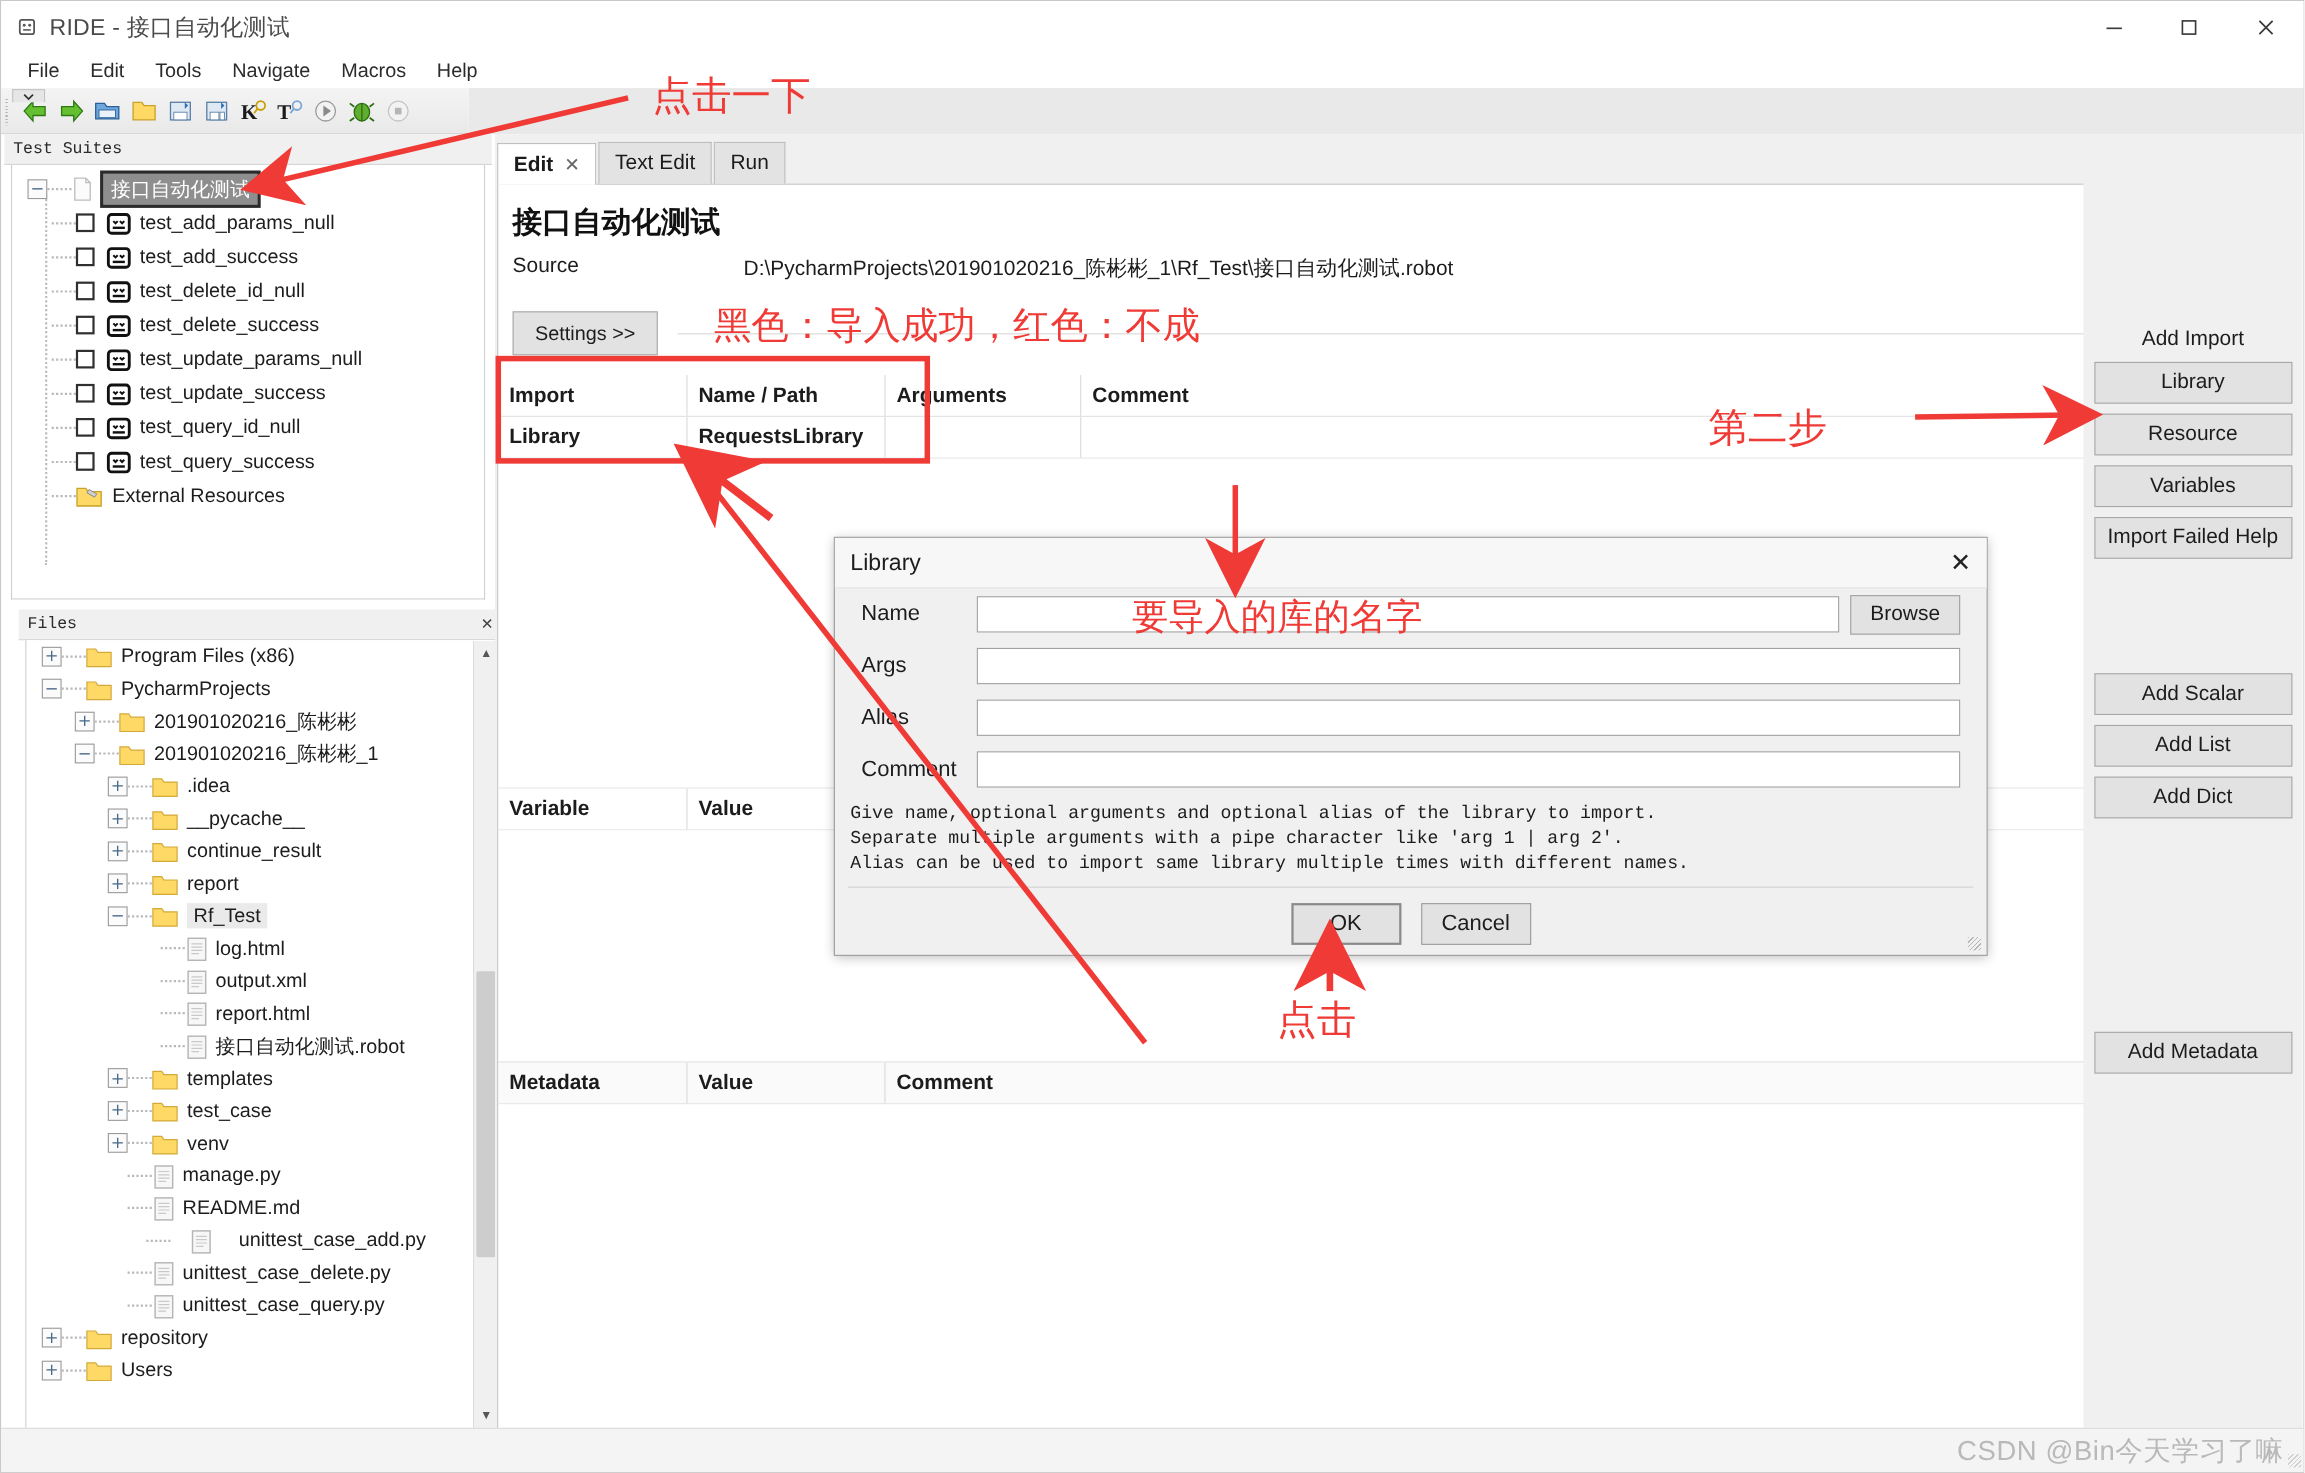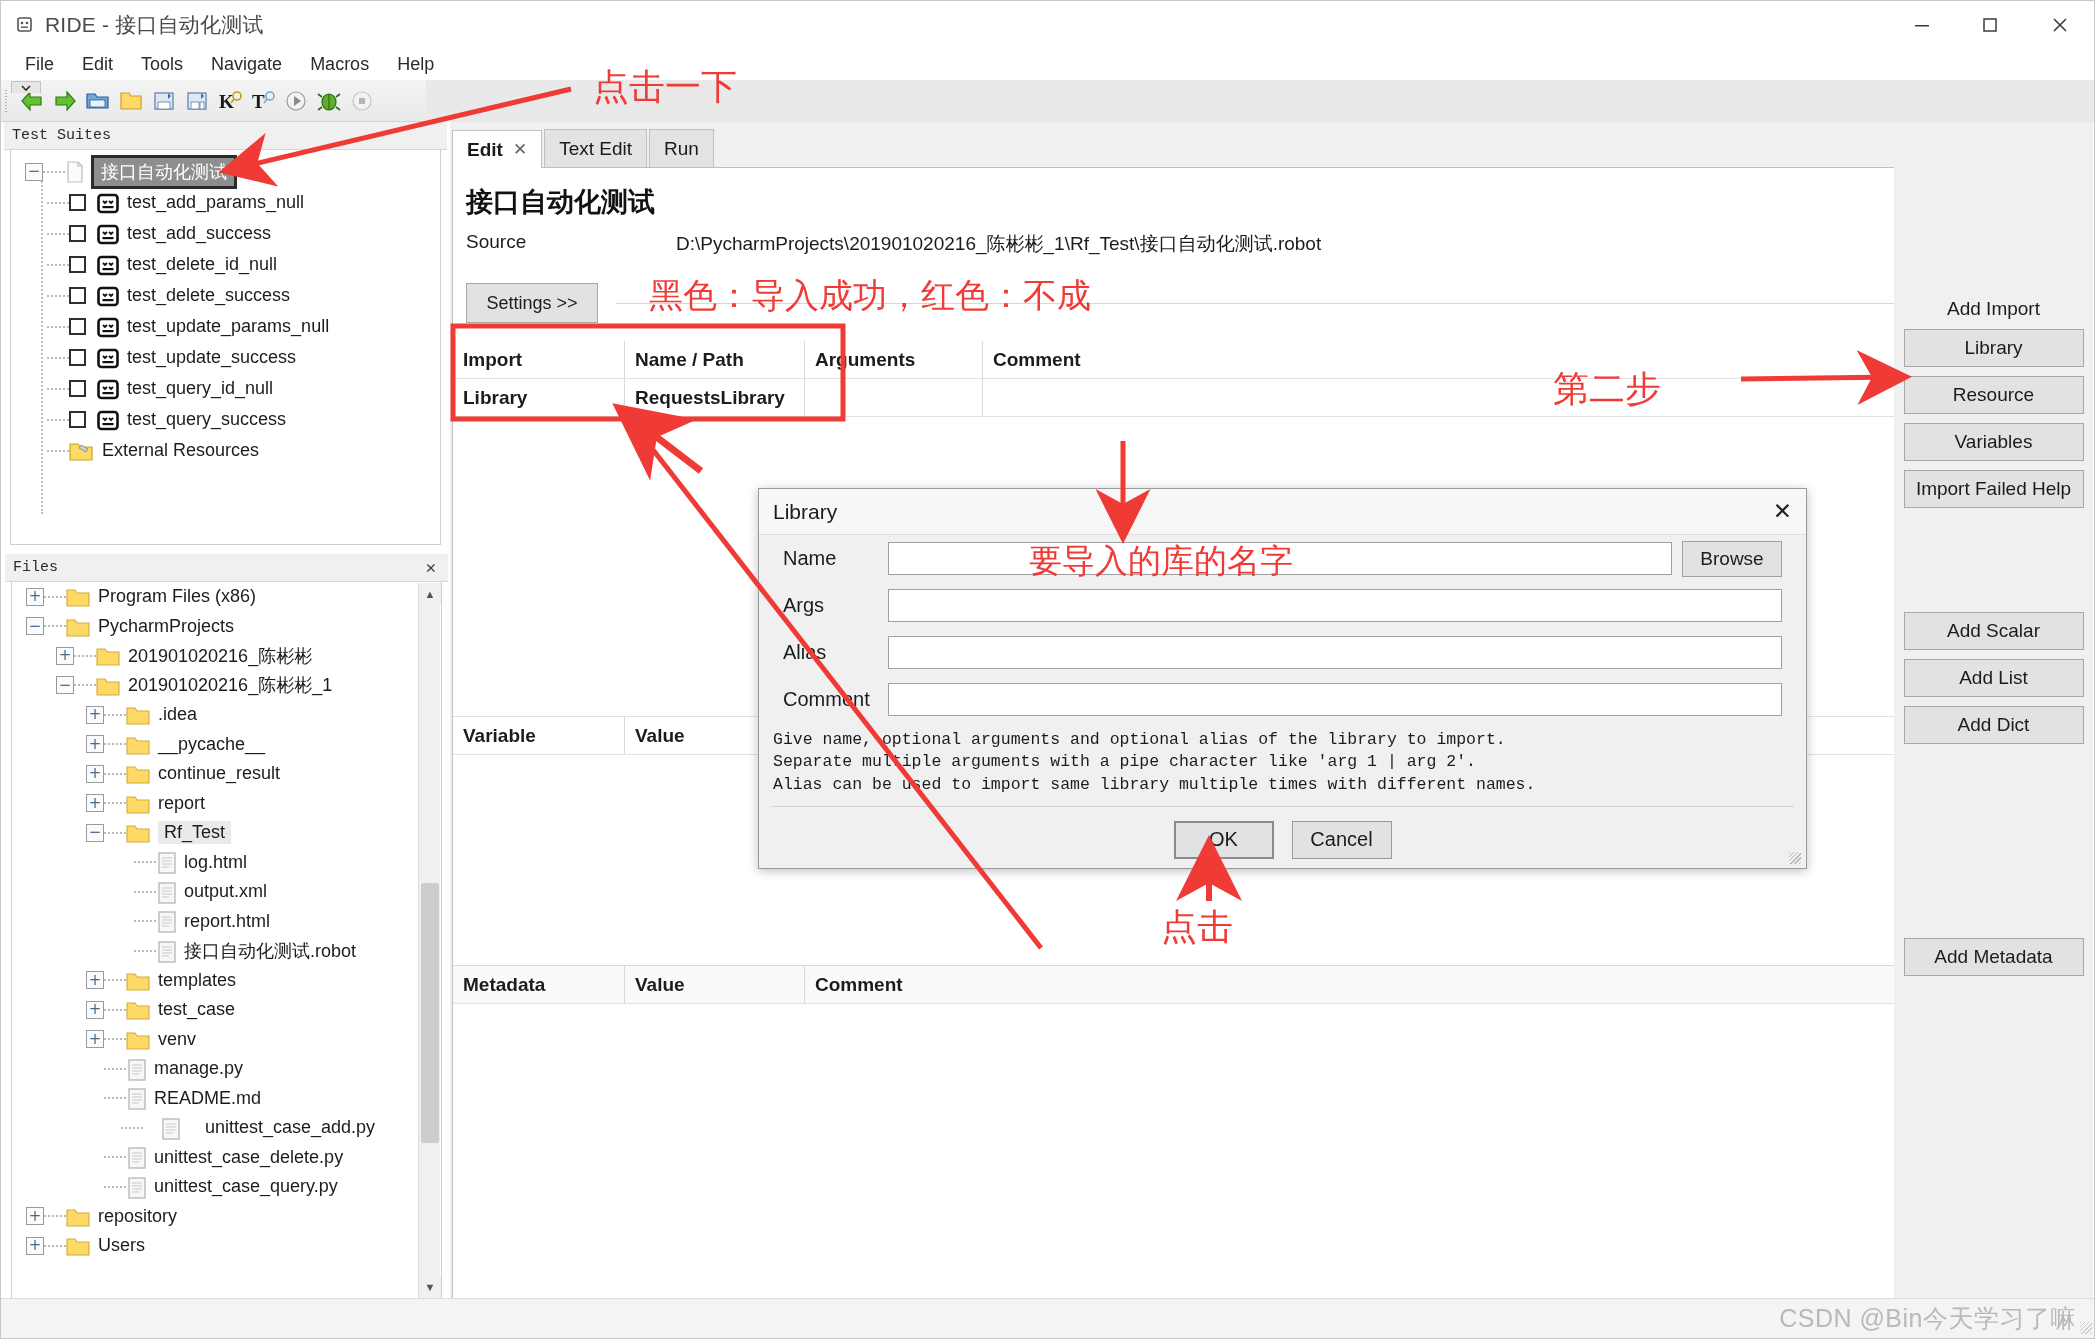--- a/index.html
+++ b/index.html
@@ -105,21 +105,21 @@
   .folder-ico { width: 24px; height: 19px; flex: 0 0 auto; }
   .file-ico { width: 20px; height: 22px; flex: 0 0 auto; }
   .tree-label { font-size: 18px; color: #1c1c1c; margin-left: 9px; white-space: nowrap; }
   .tree-label.sel {
     background: #8e8e8e; color: #ffffff; padding: 2px 7px;
     outline: 3px solid #2b2b2b;
   }
 
   
   .files-panel {
-    position: absolute; left: 4px; top: 553px; width: 443px; height: 750px;
+    position: absolute; left: 16px; top: 553px; width: 443px; height: 750px;
     background: #ffffff;
   }
   .files-body {
     position: relative; height: 718px; background: #fff;
     border: 1px solid #cfcfcf; border-top: none;
     margin: 0 6px; overflow: hidden;
   }
   .files-scroll {
     position: absolute; right: 1px; top: 1px; width: 22px; bottom: 1px;
     background: #f0f0f0; border-left: 1px solid #dcdcdc;

